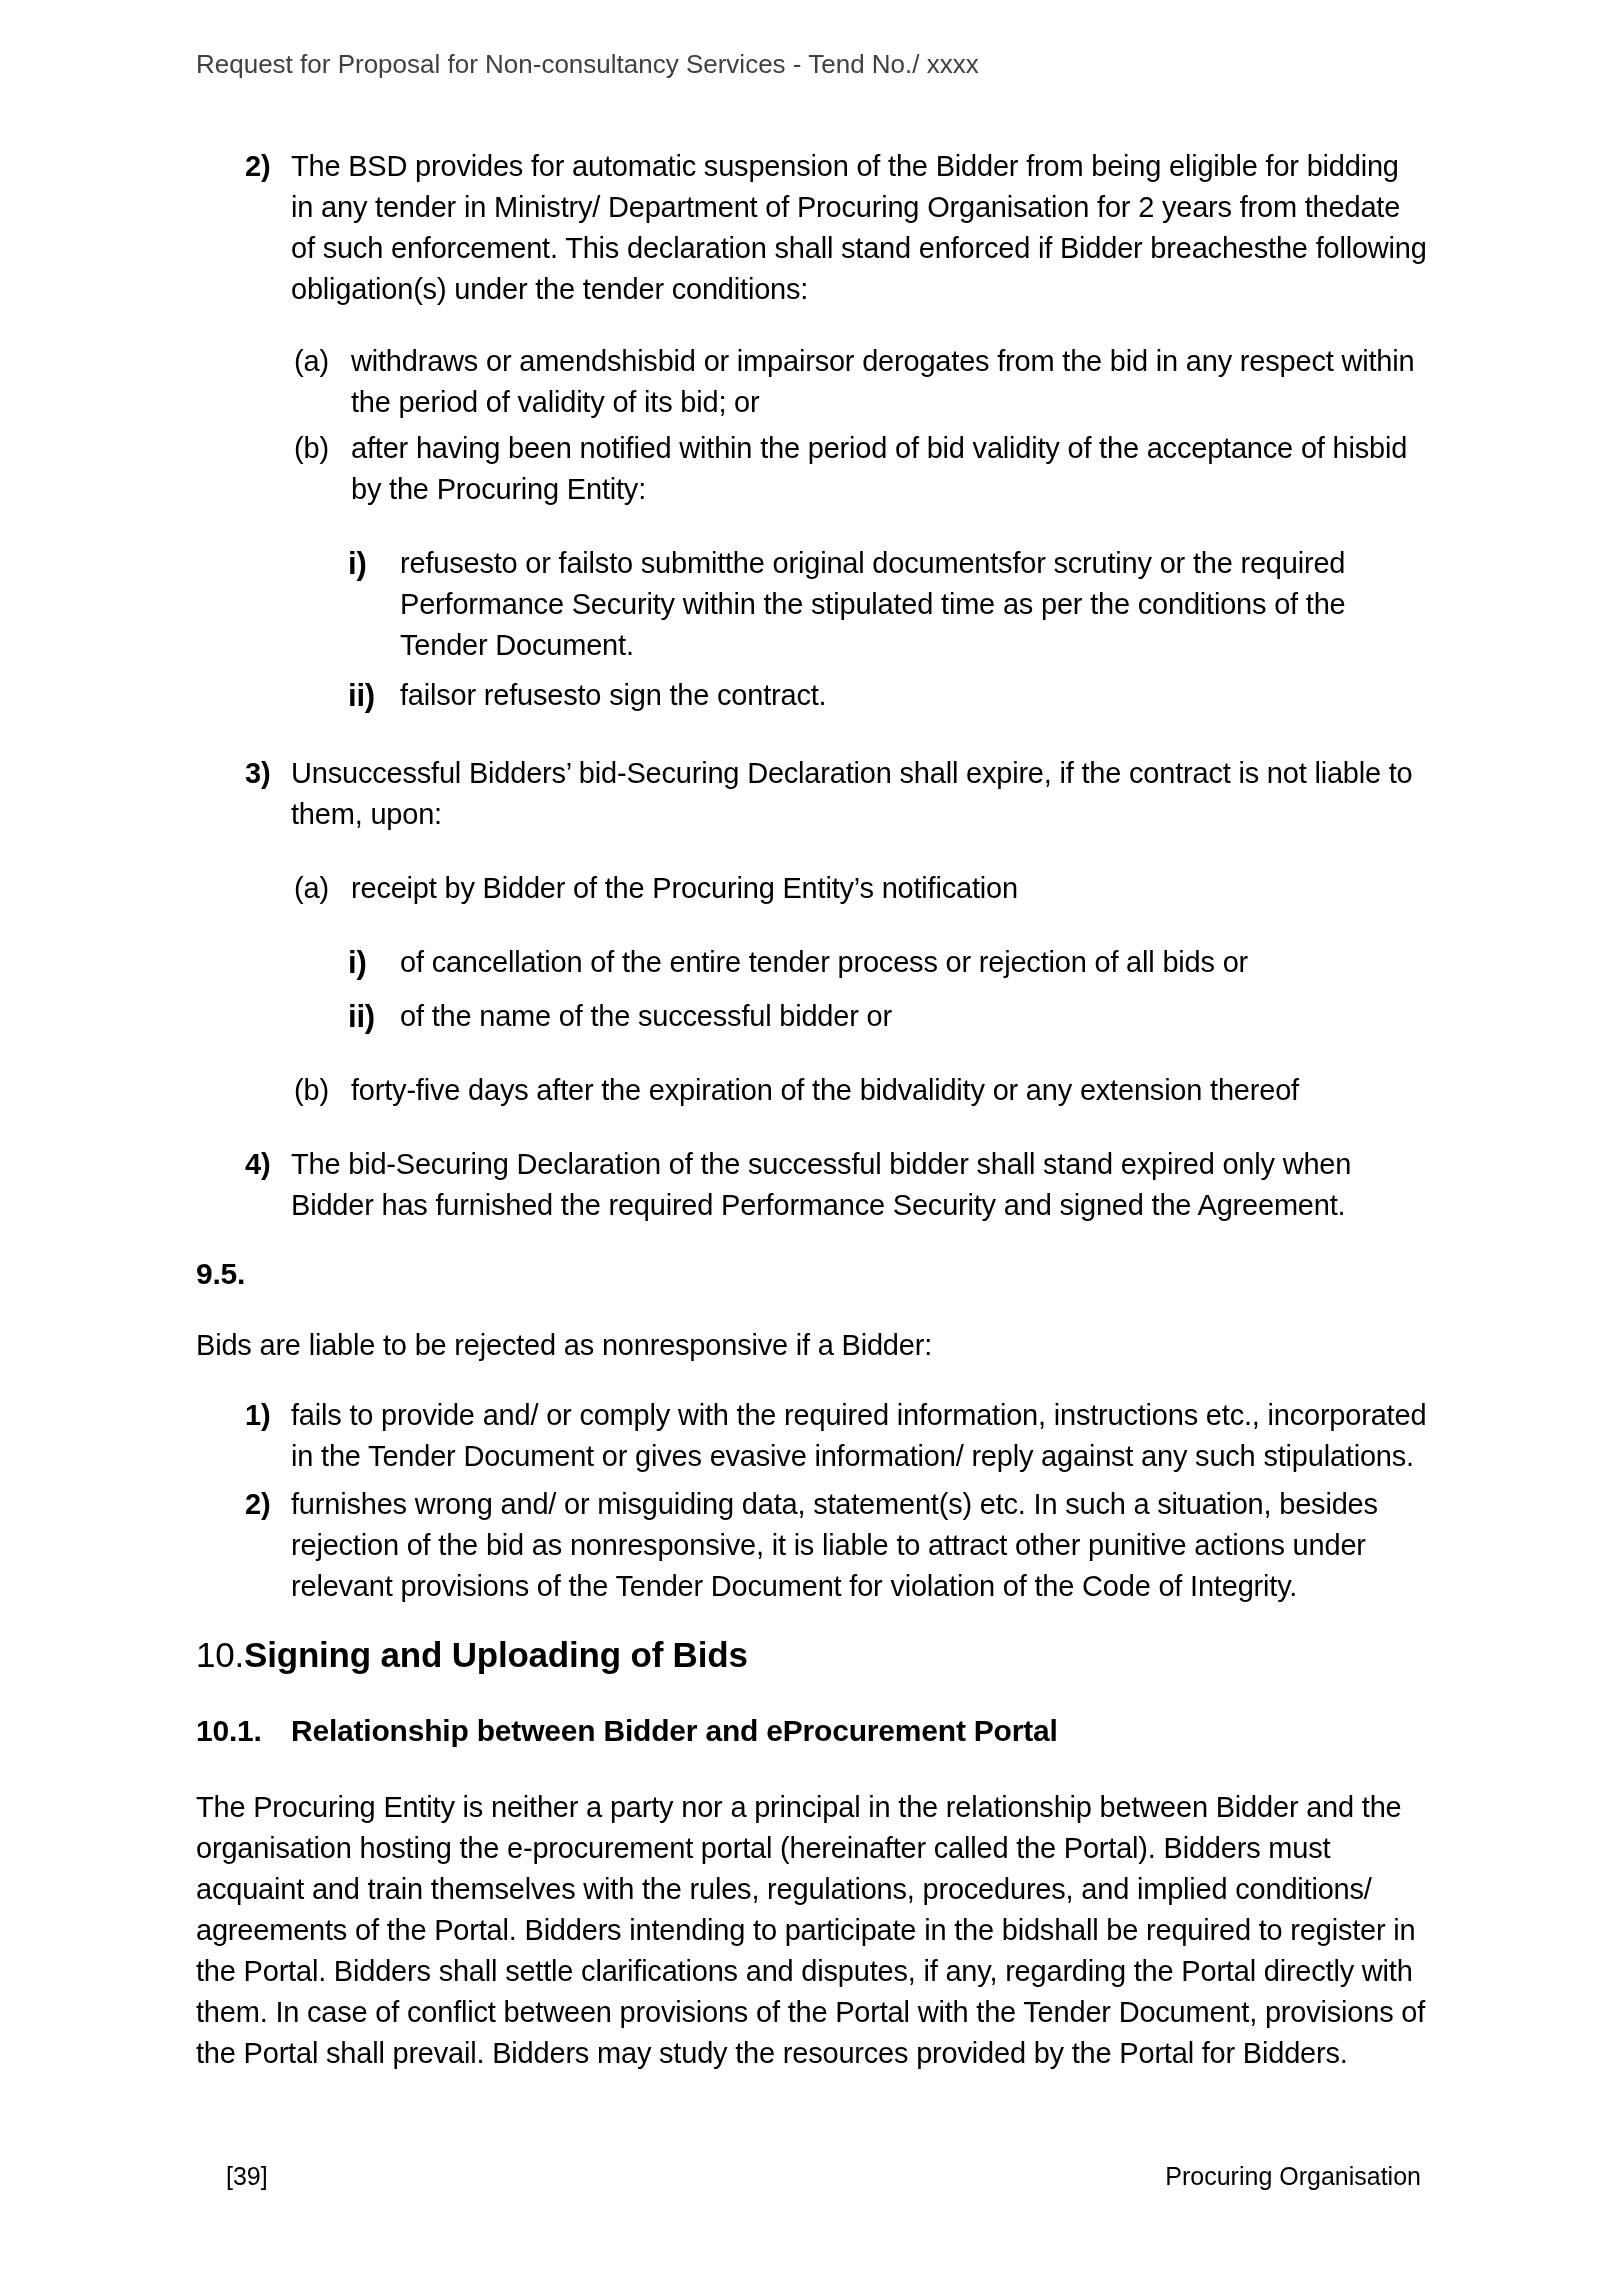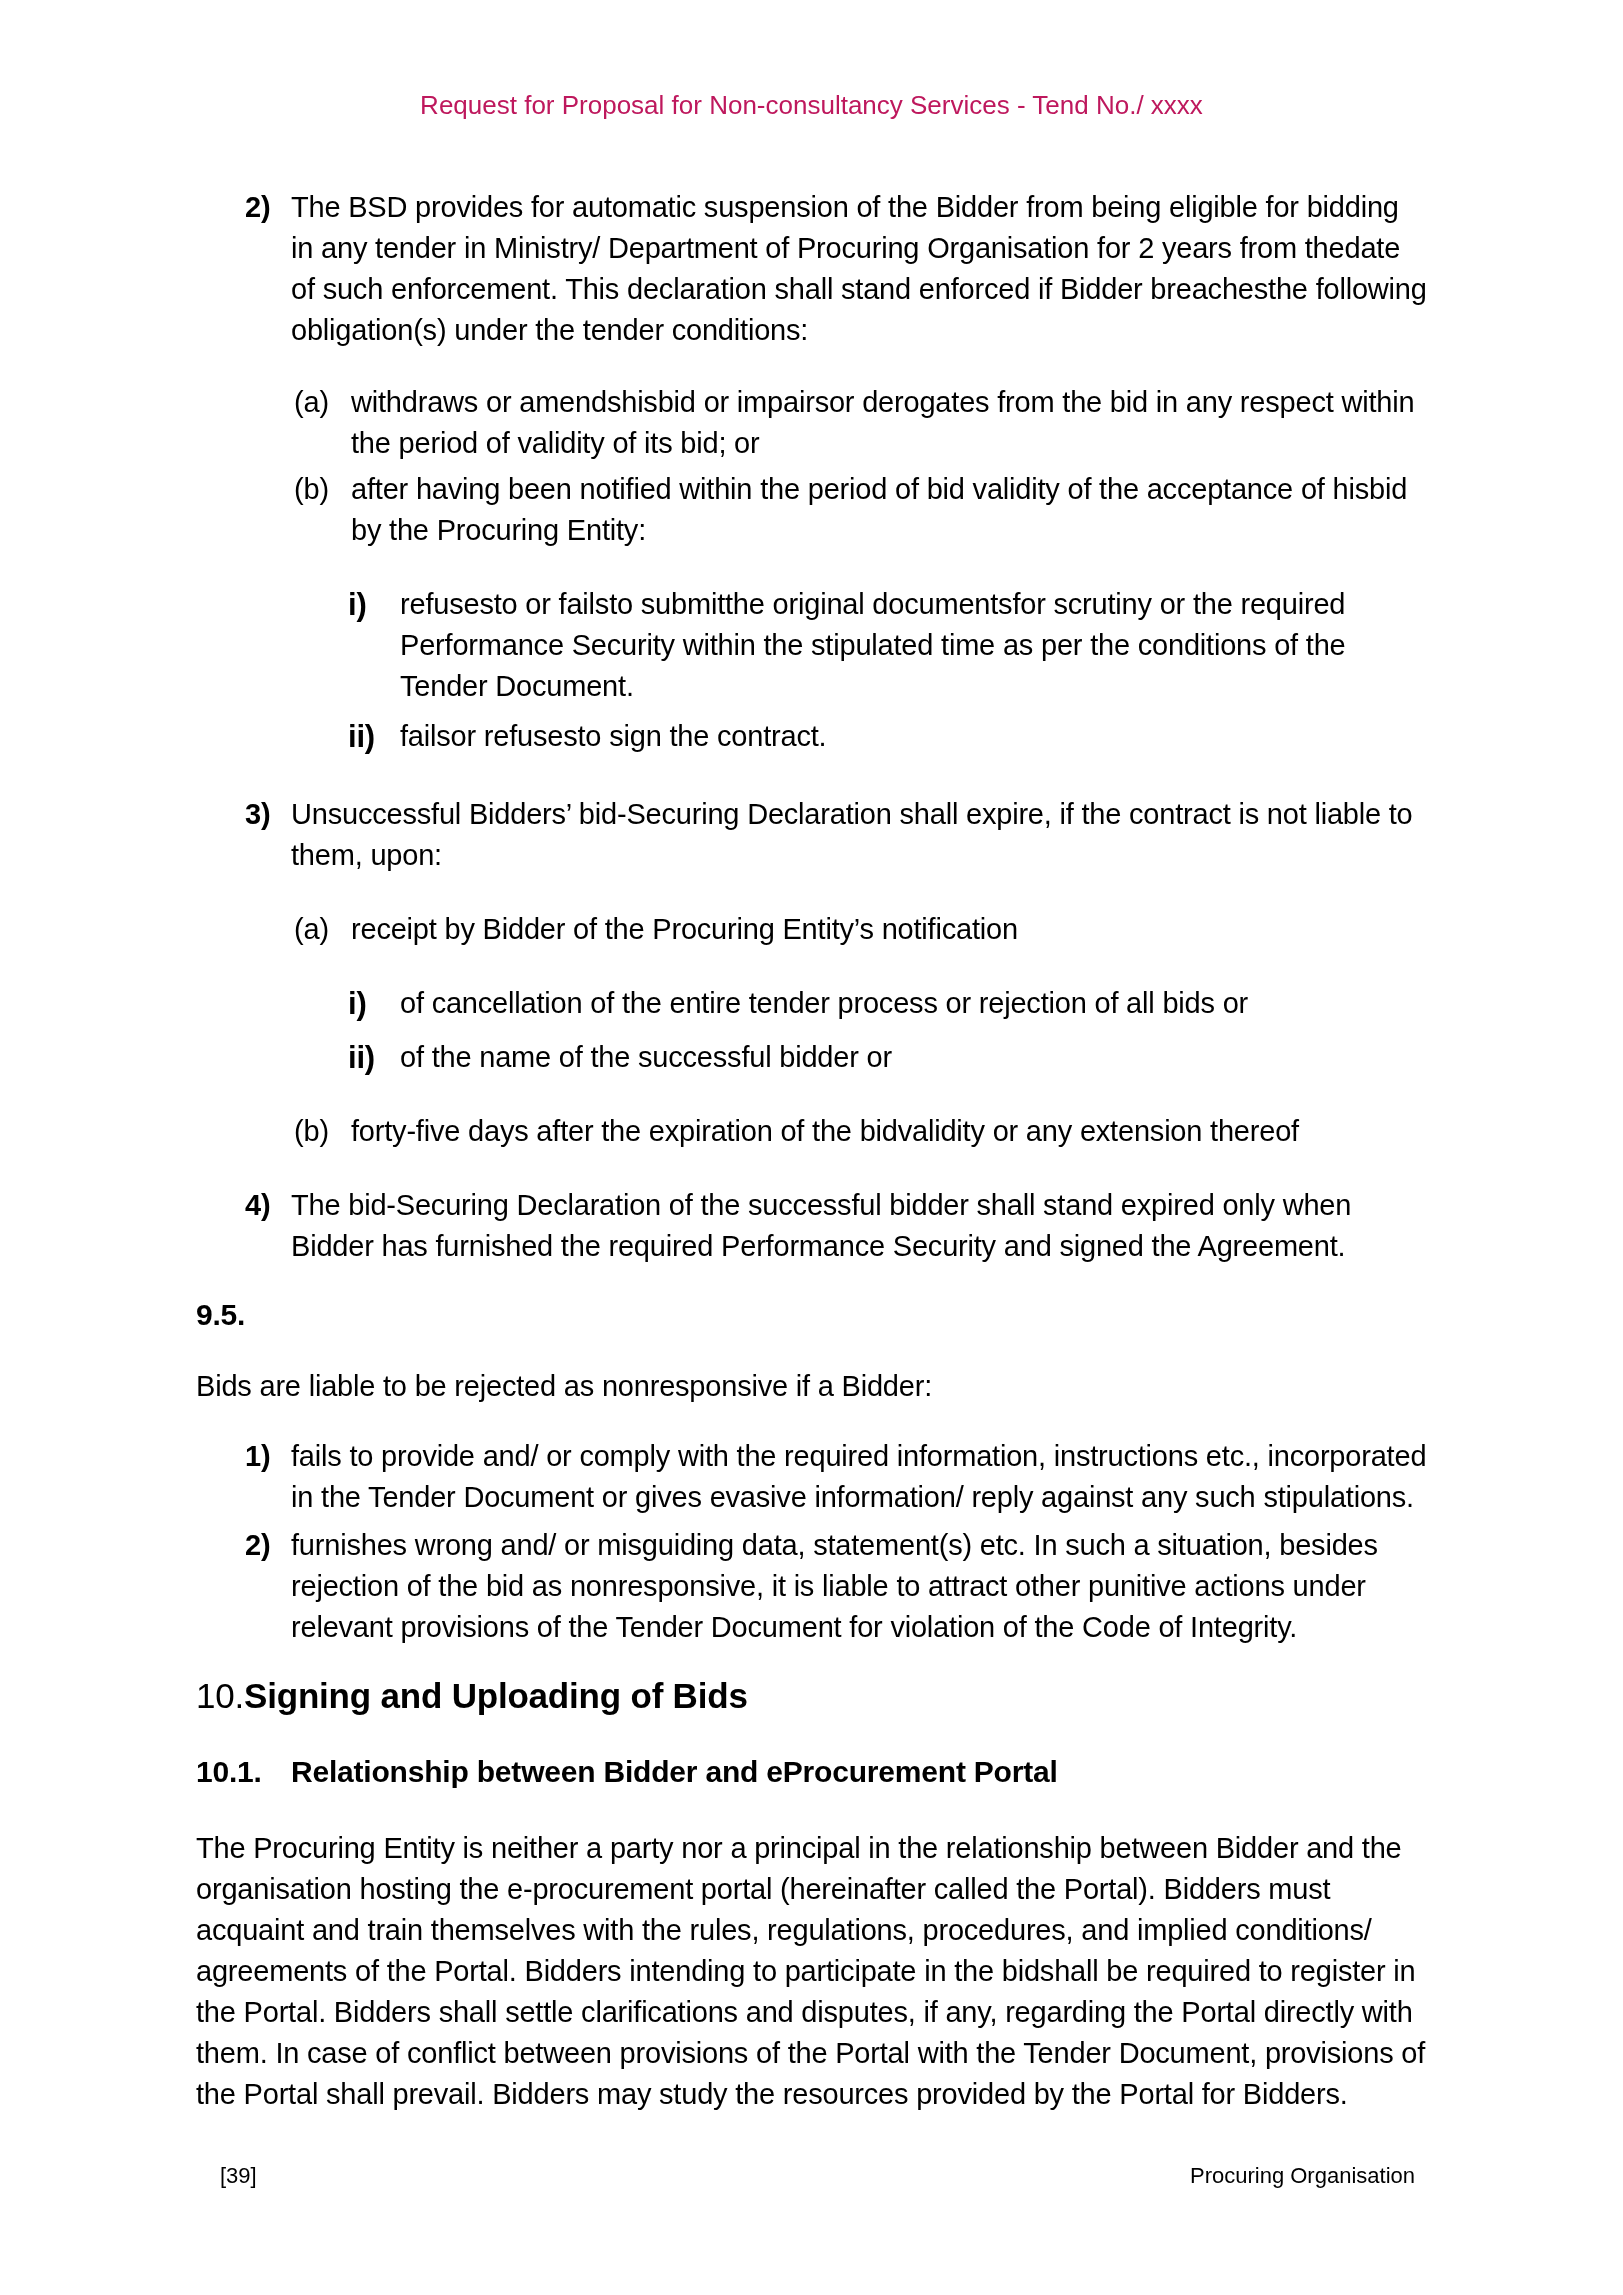--- a/index.html
+++ b/index.html
@@ -12,25 +12,24 @@
     font-family: "Liberation Sans", sans-serif;
     overflow: hidden;
   }
   .content {
     position: absolute;
     left: 196px;
     top: 0;
     width: 1231px;
   }
   .header-line {
-    margin-top: 88px;
+    margin-top: 47px;
     font-size: 26px;
     line-height: 34px;
-    color: #be185d;
-    text-align: center;
+    color: #404040;
   }
   .bodytext { font-size: 29px; line-height: 41px; letter-spacing: -0.2px; }
   .li { display: flex; align-items: flex-start; }
   .li .num { flex: 0 0 auto; }
   .li .txt { flex: 1 1 auto; }
   .lvl1 { margin-left: 49px; }
   .lvl1 .num { width: 46px; font-weight: bold; }
   .lvl2 { margin-left: 98px; }
   .lvl2 .num { width: 57px; font-weight: normal; }
   .lvl3 { margin-left: 152px; }
@@ -47,24 +46,24 @@
   .h-main {
     font-size: 35px;
     line-height: 46px;
     letter-spacing: -0.2px;
   }
   .h-main .num { font-weight: normal; }
   .h-main .title { font-weight: bold; }
   .para { margin-left: 0; }
   .footer {
     position: absolute;
-    left: 184px;
+    left: 190px;
     width: 1231px;
     top: 2159px;
-    font-size: 22px;
+    font-size: 25px;
     line-height: 34px;
     display: flex;
     justify-content: space-between;
   }
   .footer .pageno { margin-left: 36px; }
 </style>
 </head>
 <body>
 
 <div class="page">

